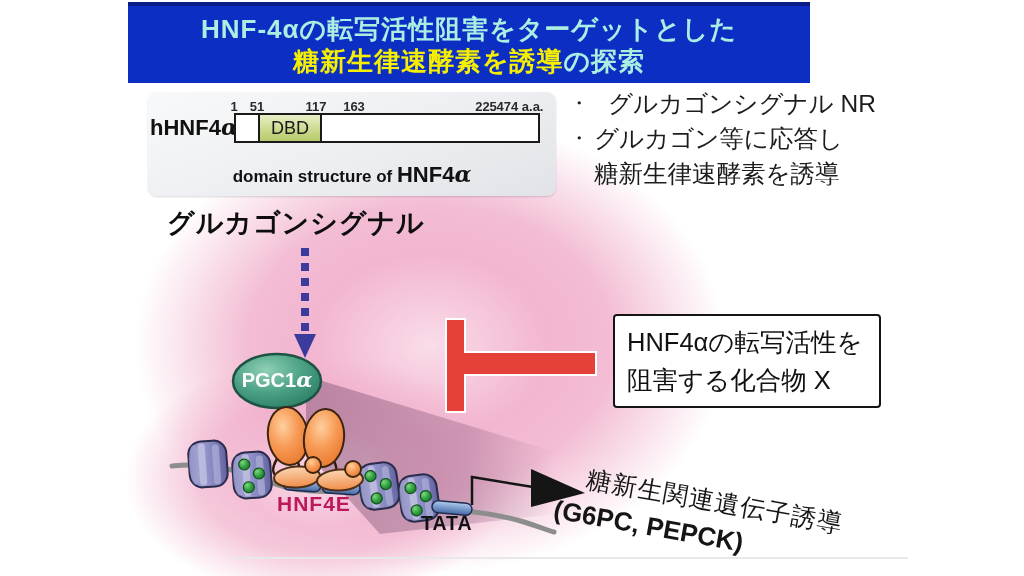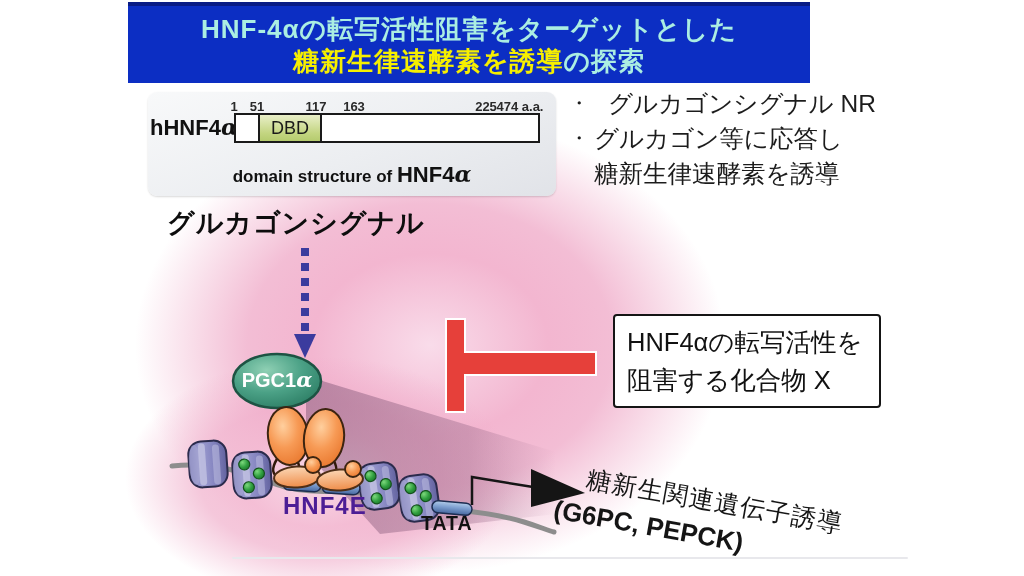--- a/index.html
+++ b/index.html
@@ -45,21 +45,21 @@
   .brow{display:flex;}
   .bmark{width:30px;text-align:center;font-size:20px;flex:none;}
   .bindent{width:30px;flex:none;}
   .b1pad{padding-left:14px;}
   
   #glucagon-label{left:167px;top:205px;font-size:27px;font-weight:bold;color:#0d0d0d;letter-spacing:1px;}
   #pgc-label{left:233px;top:367px;width:88px;text-align:center;color:#ffffff;font-size:20px;font-weight:600;}
   #pgc-label .alpha{font-size:21px;font-weight:600;}
   #hnf4a-label{left:259px;top:400px;font-size:29px;font-weight:800;color:#0c0c0c;}
   #hnf4a-label .alpha{font-size:31px;}
-  #hnf4e-label{left:283px;top:492px;font-size:24px;font-weight:600;color:#4c1d95;letter-spacing:1px;}
+  #hnf4e-label{left:277px;top:492px;font-size:21px;font-weight:600;color:#be185d;letter-spacing:1px;}
   #tata-label{left:421px;top:512px;font-size:19.5px;font-weight:800;color:#111;letter-spacing:1px;}
   #inhibitor-box{
     left:613px;top:314px;width:268px;box-sizing:border-box;
     background:#ffffff;border:2.5px solid #151515;border-radius:4px;
     padding:7px 12px;font-size:25.5px;line-height:38px;color:#111;white-space:nowrap;
   }
   #gene-text{left:563px;top:458px;transform:rotate(10deg);transform-origin:left top;color:#151515;}
   #gene-line1{font-size:25px;font-weight:500;padding-left:27px;letter-spacing:1px;white-space:nowrap;}
   #gene-line2{font-size:26px;font-weight:bold;margin-top:4px;white-space:nowrap;}
   #bottom-line{left:232px;top:557px;width:676px;height:2px;background:#e8e8ec;border-radius:1px;}

